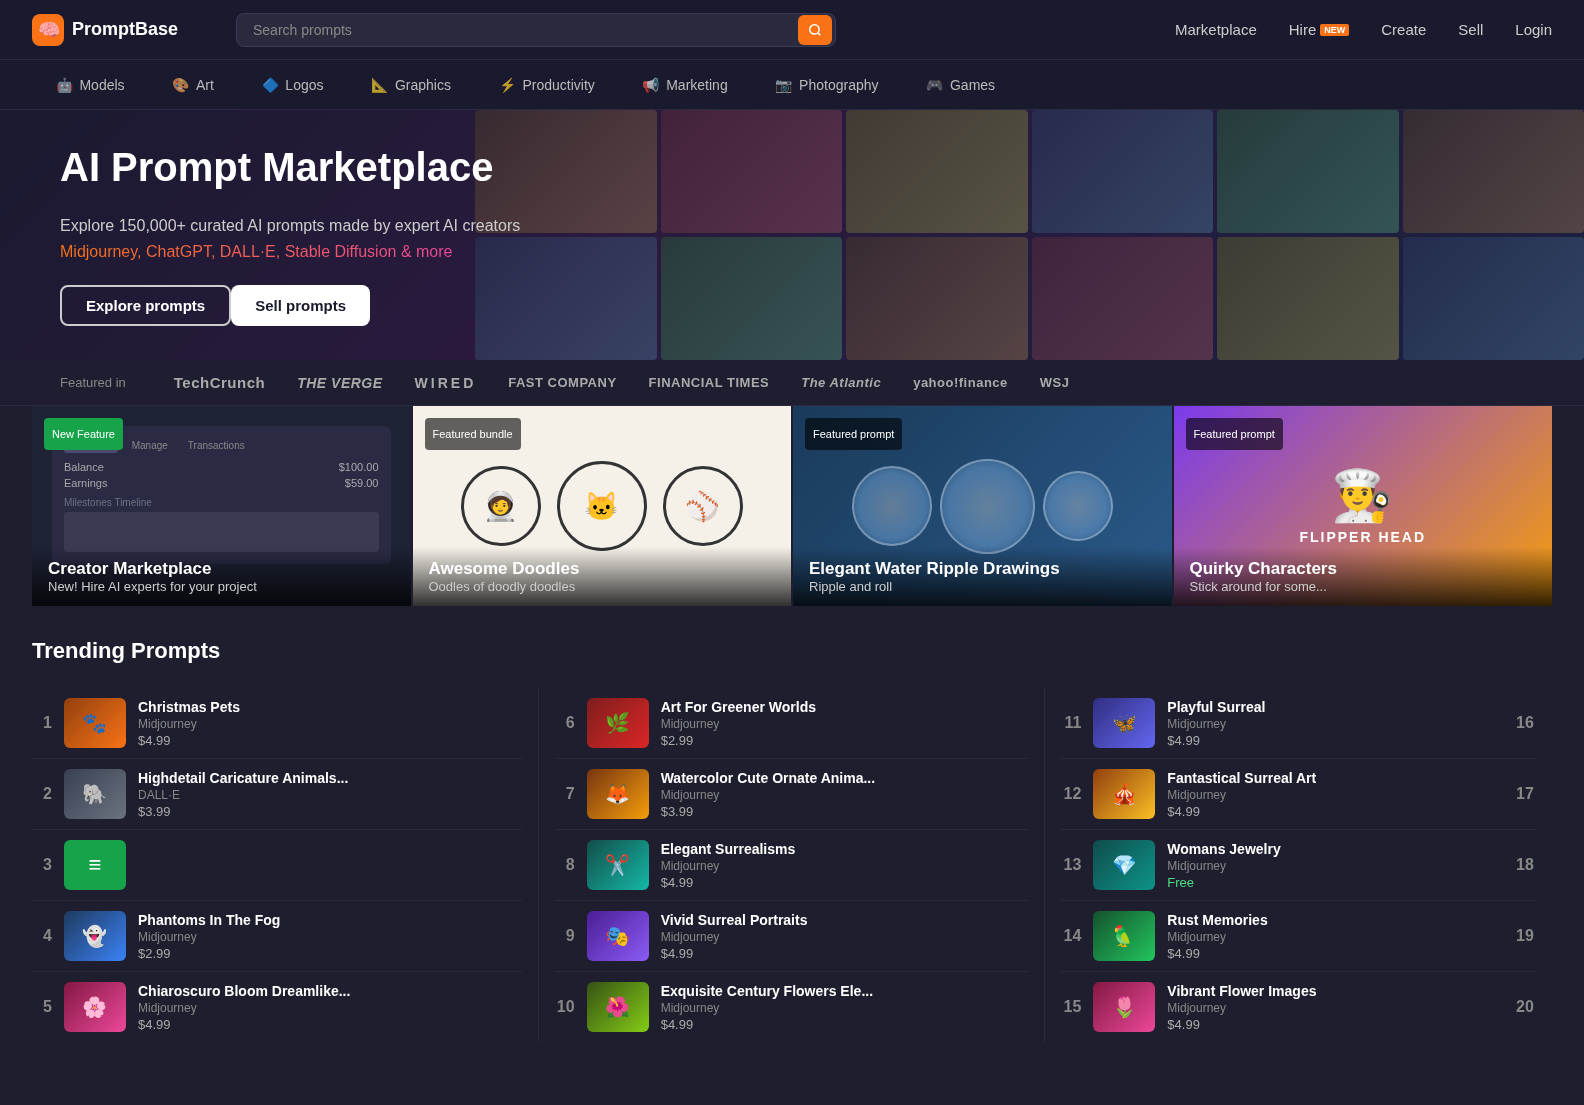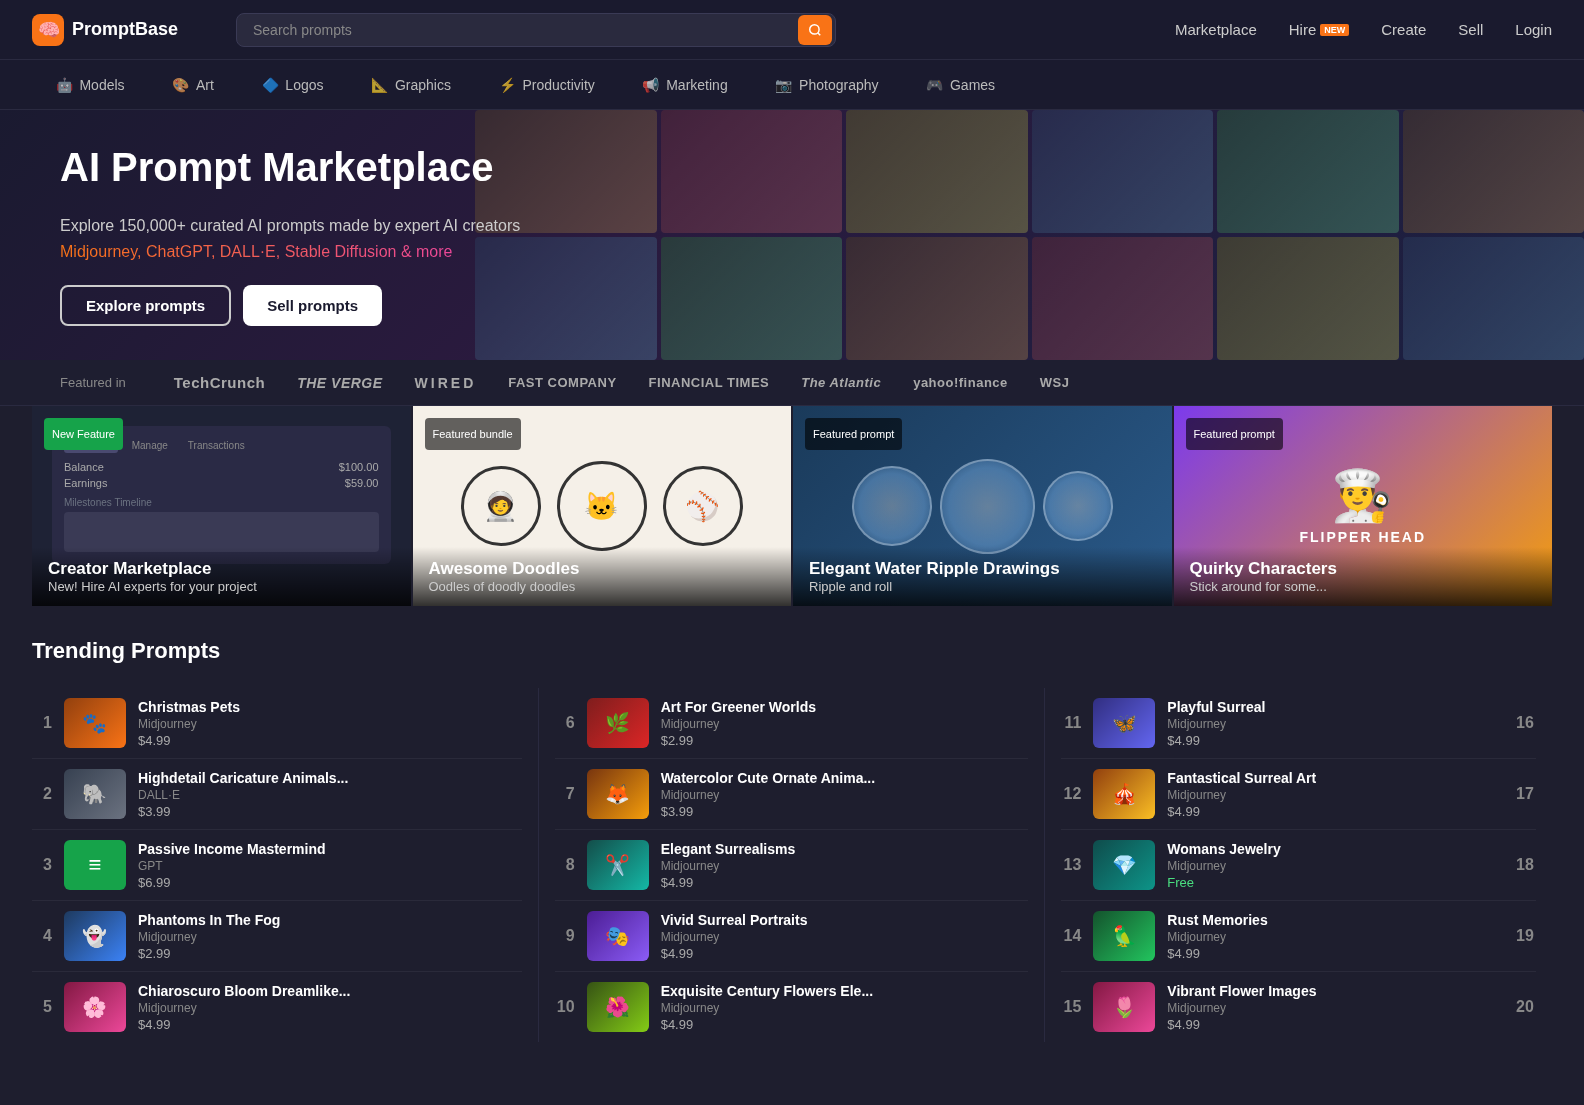--- a/index.html
+++ b/index.html
@@ -176,21 +176,21 @@
       margin-bottom: 24px;
     }
     .hero-tools span {
       background: linear-gradient(90deg, #f97316, #ec4899);
       -webkit-background-clip: text;
       -webkit-text-fill-color: transparent;
       background-clip: text;
     }
     .hero-buttons {
       display: flex;
-      gap: 12px;
+      gap: 0;
     }
     .btn-explore {
       padding: 10px 24px;
       background: transparent;
       border: 2px solid #ccc;
       color: #fff;
       border-radius: 8px;
       font-size: 15px;
       cursor: pointer;
       font-weight: 600;
@@ -691,25 +691,20 @@
         <div class="trend-thumb-placeholder bg-gray">🐘</div>
         <div class="trend-info">
           <div class="trend-name">Highdetail Caricature Animals...</div>
           <div class="trend-model">DALL·E</div>
           <div class="trend-price">$3.99</div>
         </div>
       </div>
       <div class="trend-item">
         <span class="trend-num">3</span>
         <div class="trend-thumb-placeholder bg-gpt" style="font-size:22px;font-weight:800;color:#fff;">≡</div>
-        <div class="trend-info">
-          <div class="trend-name">Passive Income Mastermind</div>
-          <div class="trend-model">GPT</div>
-          <div class="trend-price">$6.99</div>
-        </div>
       </div>
       <div class="trend-item">
         <span class="trend-num">4</span>
         <div class="trend-thumb-placeholder bg-blue">👻</div>
         <div class="trend-info">
           <div class="trend-name">Phantoms In The Fog</div>
           <div class="trend-model">Midjourney</div>
           <div class="trend-price">$2.99</div>
         </div>
       </div>

